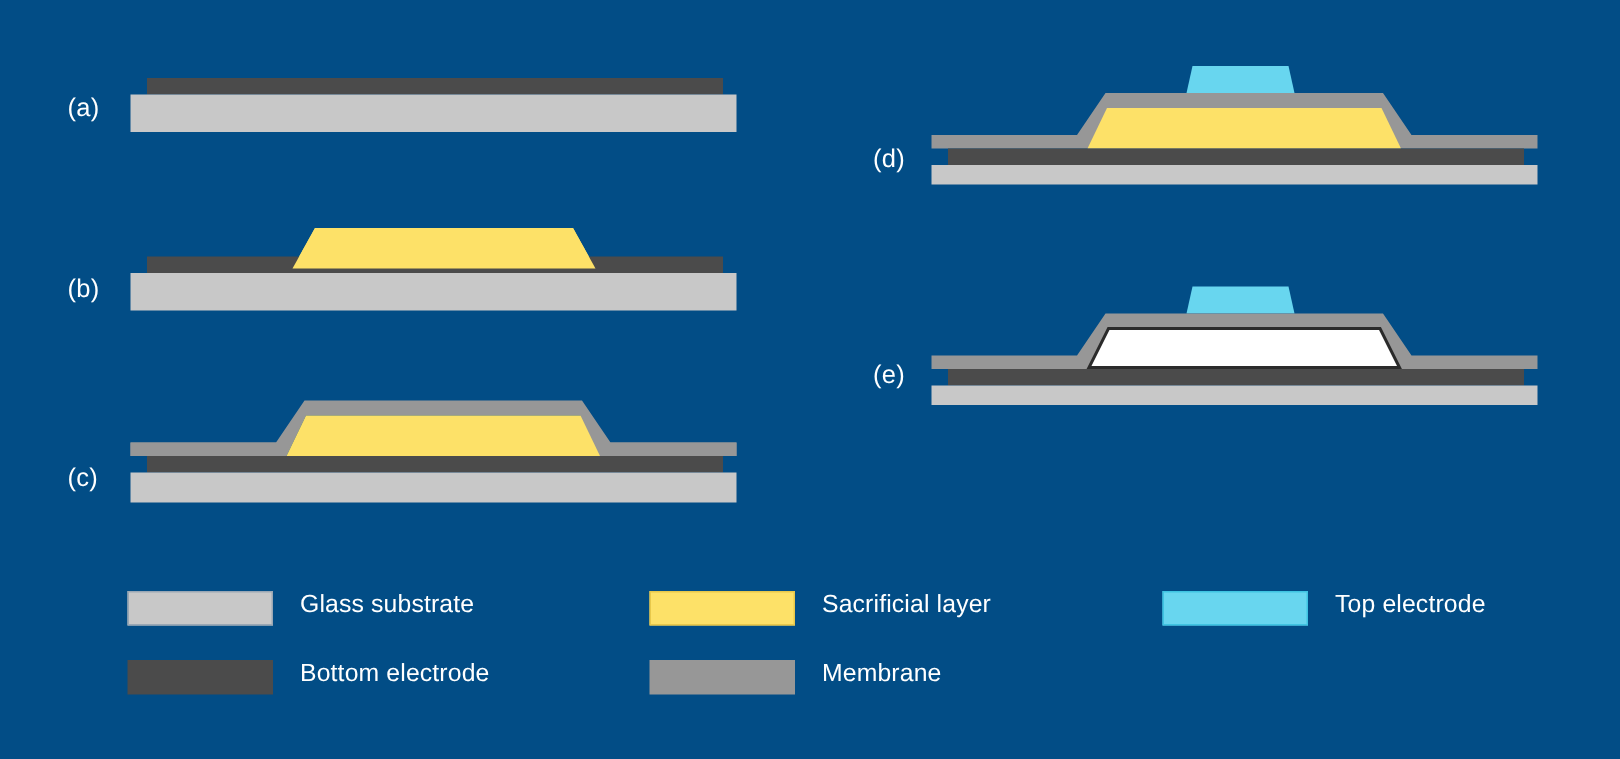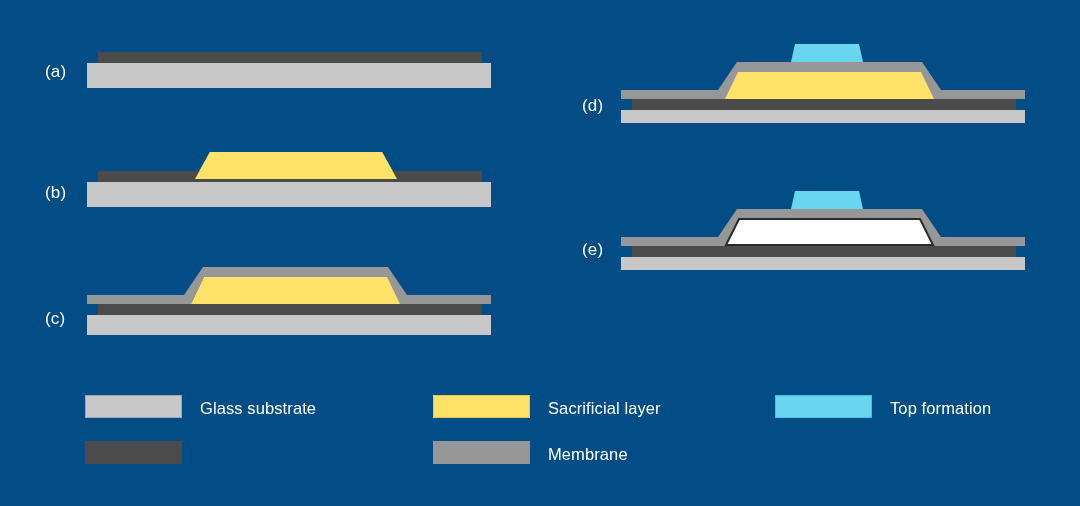--- a/index.html
+++ b/index.html
@@ -46,21 +46,21 @@
     height: 85px;
   }
   .legend-col.c1 { left: 0px; }
   .legend-col.c2 { left: 348px; }
   .legend-col.c3 { left: 690px; }
   .legend-row {
     position: absolute;
     left: 0;
     height: 24px;
     display: flex;
-    align-items: flex-end;
+    align-items: flex-start;
     white-space: nowrap;
   }
   .legend-row.r1 { top: 2px; }
   .legend-row.r2 { top: 48px; }
   .legend-swatch {
     width: 97px;
     height: 23px;
     flex: 0 0 auto;
     box-sizing: border-box;
   }
@@ -122,36 +122,37 @@
 
   <div id="legend">
 
     <div class="legend-col c1">
       <div class="legend-row r1">
         <span class="legend-swatch" style="background:#c8c8c8; border:1px solid #9aa7b4;"></span>
         <span class="legend-text">Glass substrate</span>
       </div>
       <div class="legend-row r2">
         <span class="legend-swatch" style="background:#4b4b4b;"></span>
+        <span class="legend-text">Bottom electrode</span>
       </div>
     </div>
 
     <div class="legend-col c2">
       <div class="legend-row r1">
         <span class="legend-swatch" style="background:#fde168; border:1px solid #e8c84b;"></span>
         <span class="legend-text">Sacrificial layer</span>
       </div>
       <div class="legend-row r2">
         <span class="legend-swatch" style="background:#979797;"></span>
         <span class="legend-text">Membrane</span>
       </div>
     </div>
 
     <div class="legend-col c3">
       <div class="legend-row r1">
         <span class="legend-swatch" style="background:#68d6ef; border:1px solid #3fc4e2;"></span>
-        <span class="legend-text">Top formation</span>
+        <span class="legend-text">Top electrode</span>
       </div>
     </div>
 
   </div>
 
 </div>
 
 </body></html>

